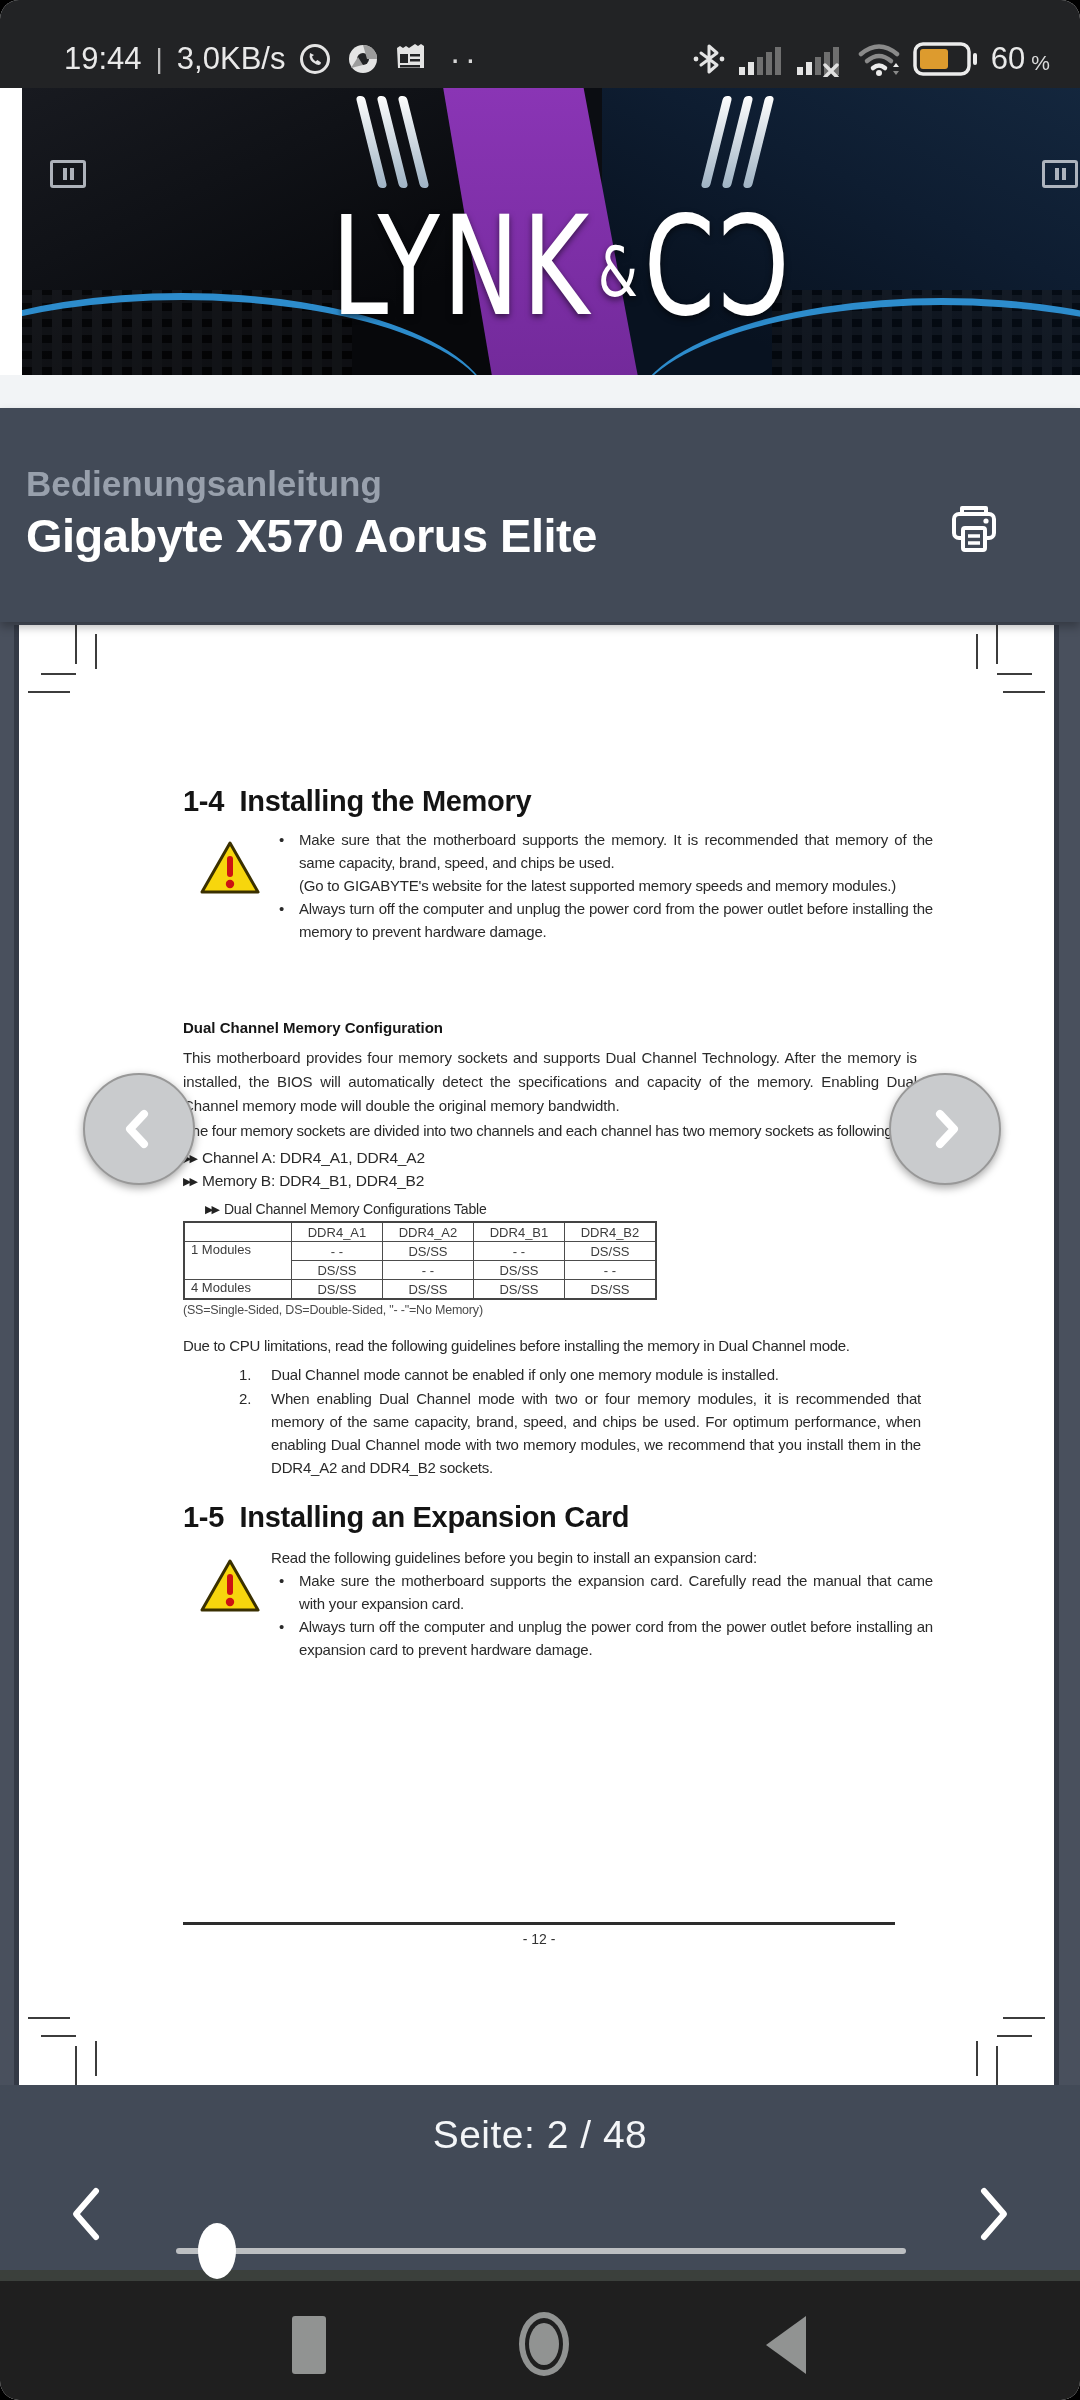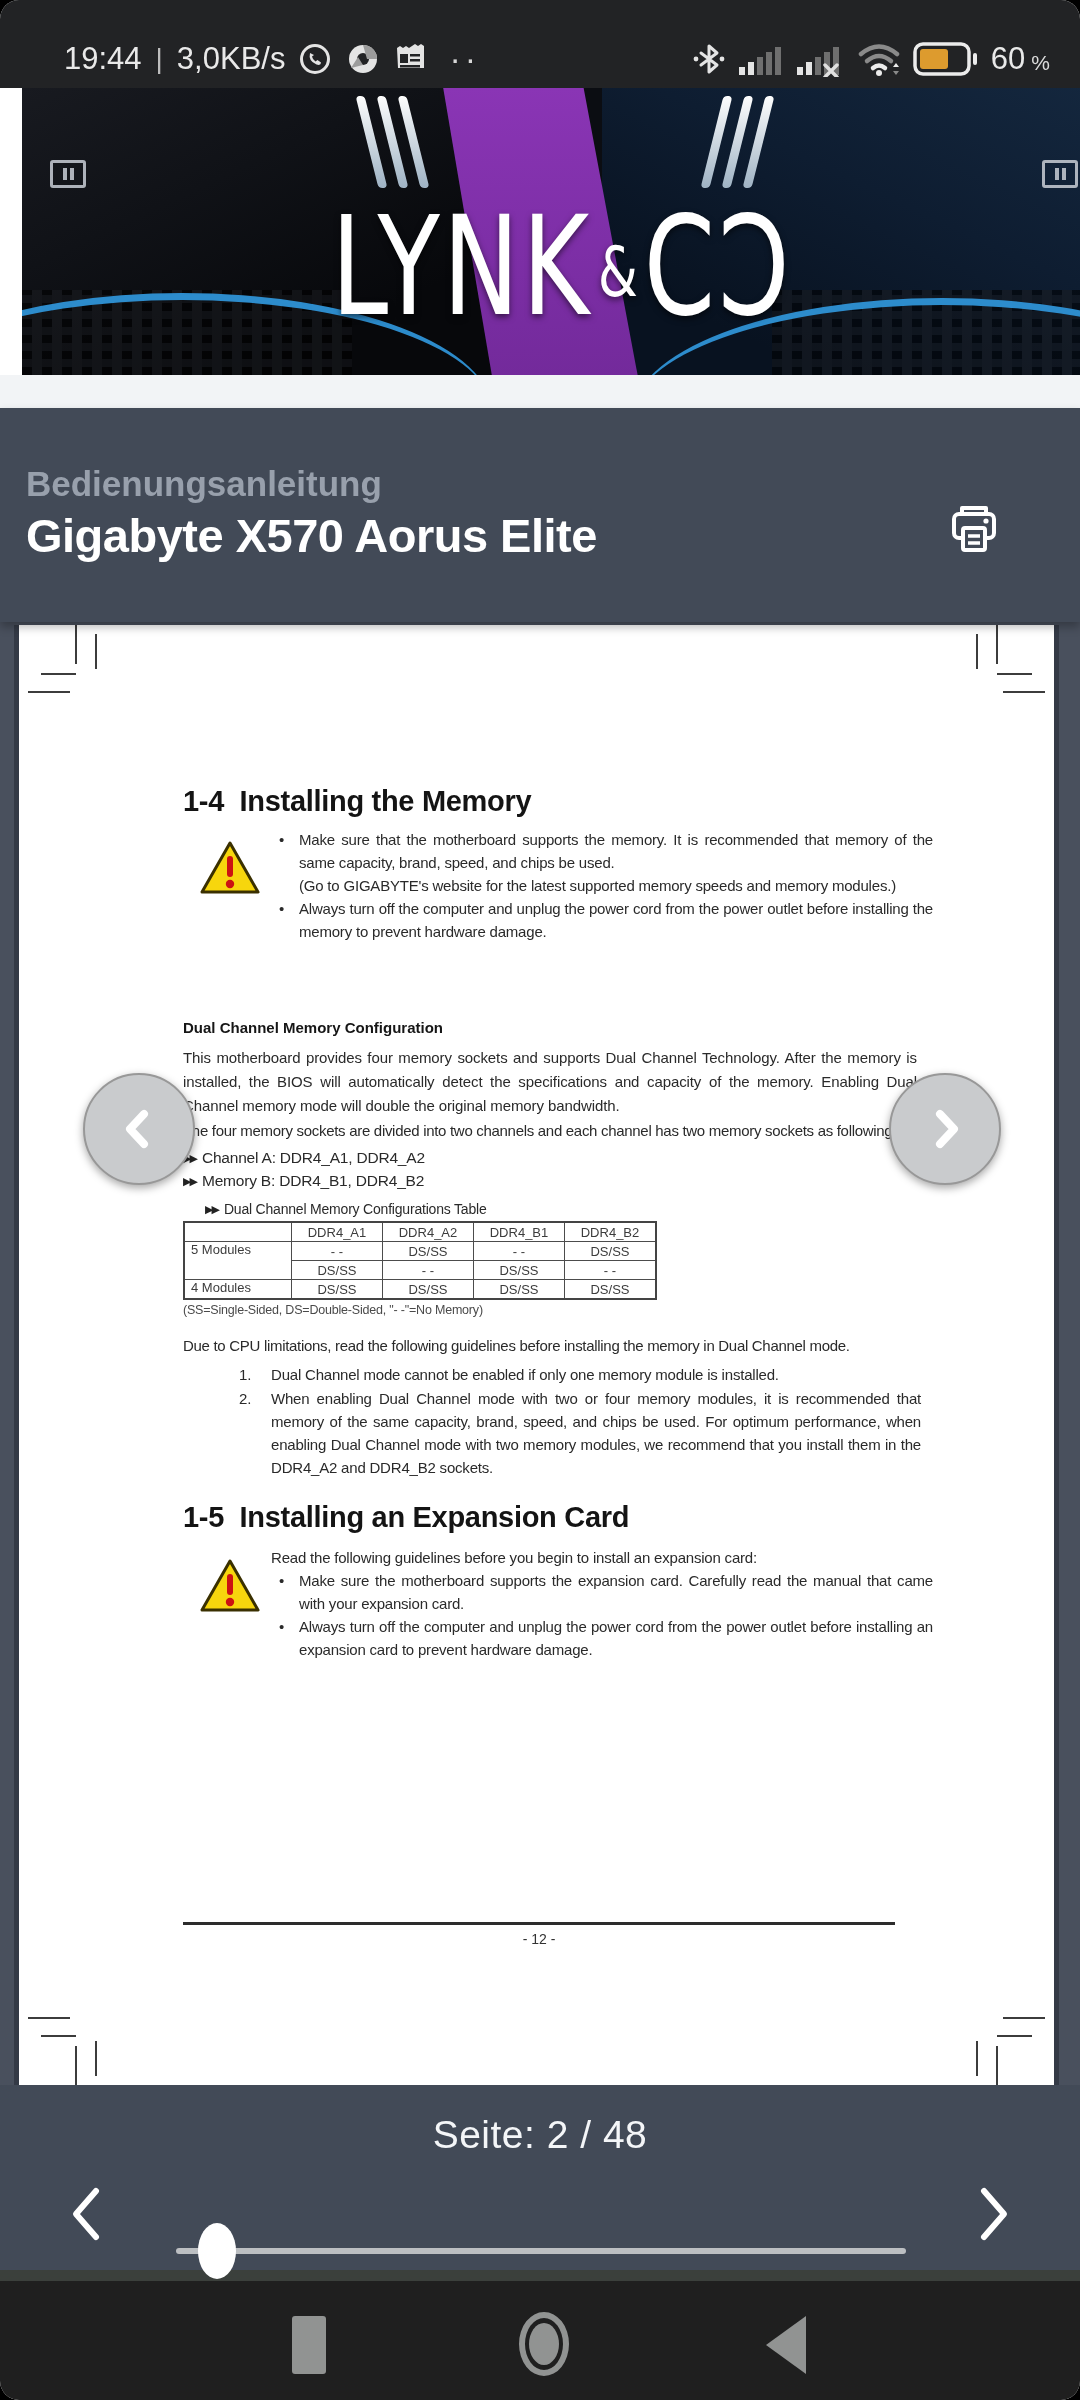--- a/index.html
+++ b/index.html
@@ -319,21 +319,21 @@
         <table class="dc-table">
           <tbody>
               <tr>
             <th class="c0"></th>
             <th class="c">DDR4_A1</th>
             <th class="c">DDR4_A2</th>
             <th class="c">DDR4_B1</th>
             <th class="c">DDR4_B2</th>
           </tr>
           <tr>
-            <td class="c0" rowspan="2">5 Modules</td>
+            <td class="c0" rowspan="2">1 Modules</td>
             <td class="c">- -</td>
             <td class="c">DS/SS</td>
             <td class="c">- -</td>
             <td class="c">DS/SS</td>
           </tr>
           <tr>
             <td class="c">DS/SS</td>
             <td class="c">- -</td>
             <td class="c">DS/SS</td>
             <td class="c">- -</td>

